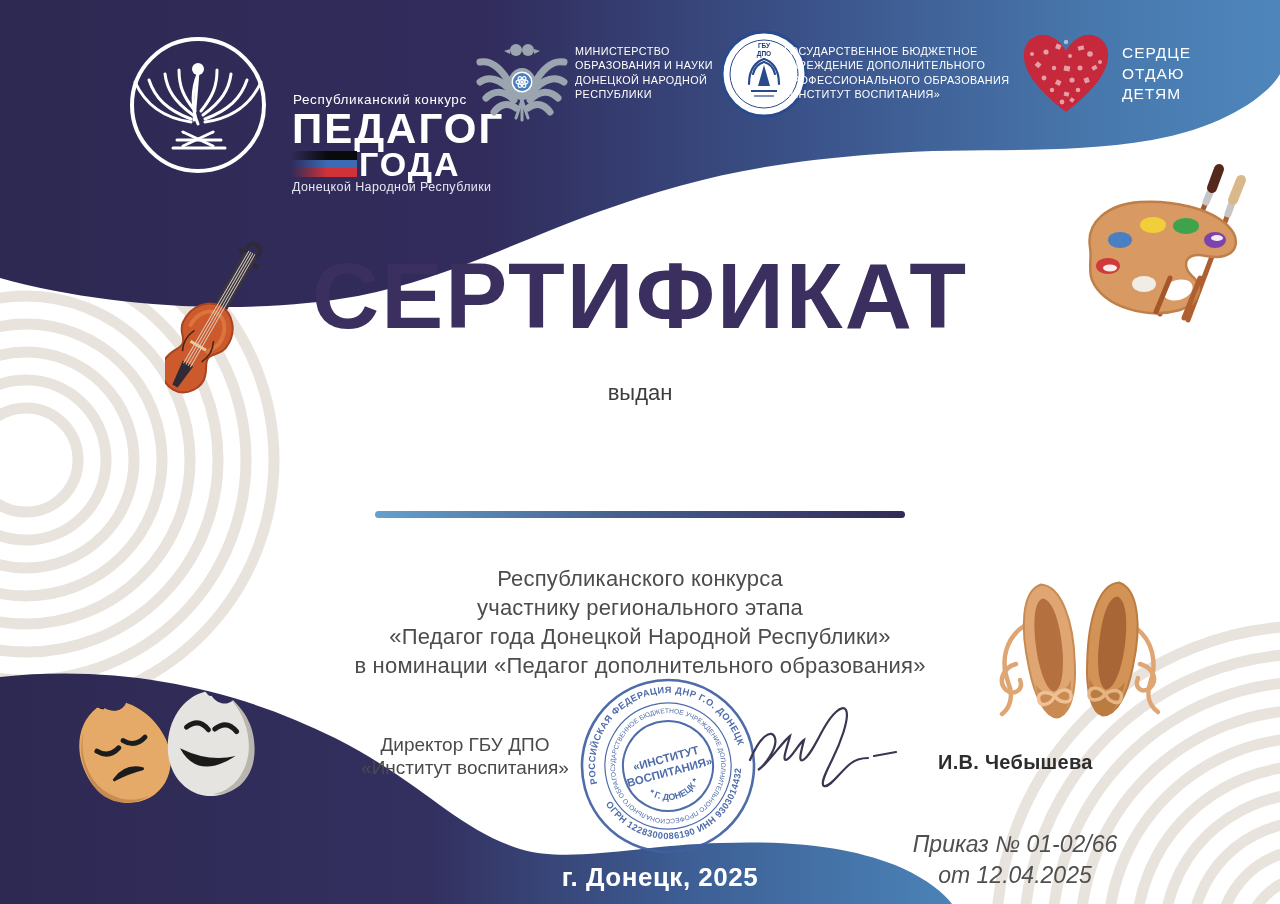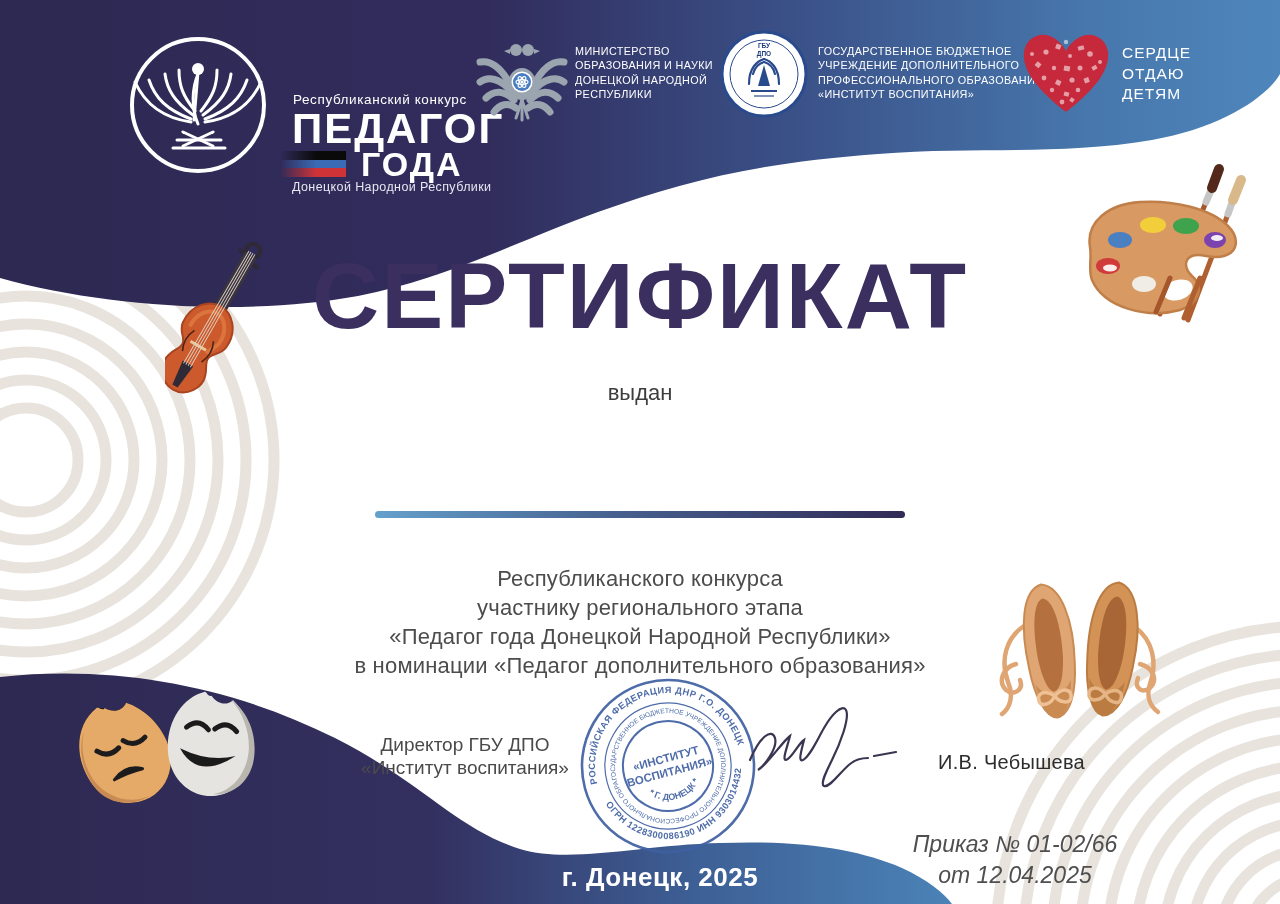--- a/index.html
+++ b/index.html
@@ -3,47 +3,47 @@
 <meta charset="utf-8">
 <style>
   html,body{margin:0;padding:0;background:#888;}
   .page{position:relative;width:1280px;height:904px;background:#fff;overflow:hidden;
         font-family:"Liberation Sans",sans-serif;margin:0 auto;}
   .abs{position:absolute;}
   svg{display:block;}
   
   .kicker{left:293px;top:92px;color:#fff;font-size:13.5px;letter-spacing:.6px;z-index:5;}
   .contest-t1{left:292px;top:105px;color:#fff;font-size:42px;font-weight:bold;letter-spacing:2px;z-index:5;}
-  .contest-row{left:280px;top:147px;z-index:5;display:flex;align-items:center;gap:15px;}
+  .contest-row{left:291px;top:147px;z-index:5;display:flex;align-items:center;gap:2px;}
   .dnr-flag{width:66px;height:26px;display:flex;flex-direction:column;border-radius:1px;}
   .dnr-flag i{flex:1;display:block;}
   .dnr-flag i:nth-child(1){background:linear-gradient(90deg,rgba(0,0,0,0),#0a0a0a 55%);}
   .dnr-flag i:nth-child(2){background:linear-gradient(90deg,rgba(59,107,181,0),#3b6bb5 55%);}
   .dnr-flag i:nth-child(3){background:linear-gradient(90deg,rgba(207,51,56,0),#cf3338 55%);}
   .contest-t2{color:#fff;font-size:34px;font-weight:bold;letter-spacing:2px;line-height:1;}
   .contest-sub{left:292px;top:180px;color:#e8e6f2;font-size:12.5px;letter-spacing:.4px;z-index:5;}
   .org-lines{color:#fff;font-size:10.8px;line-height:1.32;letter-spacing:.4px;z-index:5;}
   .ministry-lines{left:575px;top:44px;}
-  .institute-lines{left:818px;top:44px;}
+  .institute-lines{left:784px;top:44px;}
   .heart-lines{left:1122px;top:43px;color:#fff;font-size:15.5px;line-height:1.33;letter-spacing:1px;z-index:5;}
   
   .title{left:0;top:250px;width:100%;text-align:center;color:#3b2f60;font-size:93px;
          font-weight:bold;letter-spacing:2px;line-height:1;z-index:5;}
   .issued{left:0;top:380px;width:100%;text-align:center;color:#3d3d3d;font-size:22px;
           z-index:5;}
   .recipient{left:0;top:428px;width:100%;text-align:center;color:#151515;font-size:41px;
              font-family:"DejaVu Serif",serif;font-style:italic;z-index:5;}
   .grad-line{left:375px;top:511px;width:530px;height:7px;border-radius:4px;z-index:5;
              background:linear-gradient(90deg,#65a0cc,#46618f 45%,#322a57);}
   .description{left:0;top:564px;width:100%;text-align:center;color:#4c4c4c;font-size:22px;
                line-height:1.32;letter-spacing:.2px;z-index:5;}
   
   .director{left:350px;top:733px;width:230px;text-align:center;color:#4a4a4a;font-size:19px;
             line-height:1.22;z-index:5;}
-  .signer{left:938px;top:751px;color:#2d2d2d;font-size:20px;font-weight:normal;letter-spacing:.3px;z-index:6;}
+  .signer{left:938px;top:751px;color:#2d2d2d;font-size:20px;font-weight:bold;letter-spacing:.3px;z-index:6;}
   .order{left:870px;top:829px;width:290px;text-align:center;color:#4f4f4f;font-size:23px;
          font-style:italic;line-height:1.35;z-index:5;}
   .city-year{left:520px;top:862px;width:280px;text-align:center;color:#fff;font-size:26px;
              font-weight:bold;letter-spacing:.5px;z-index:6;}
 </style>
 </head>
 <body>
 
 <div class="page">
 

